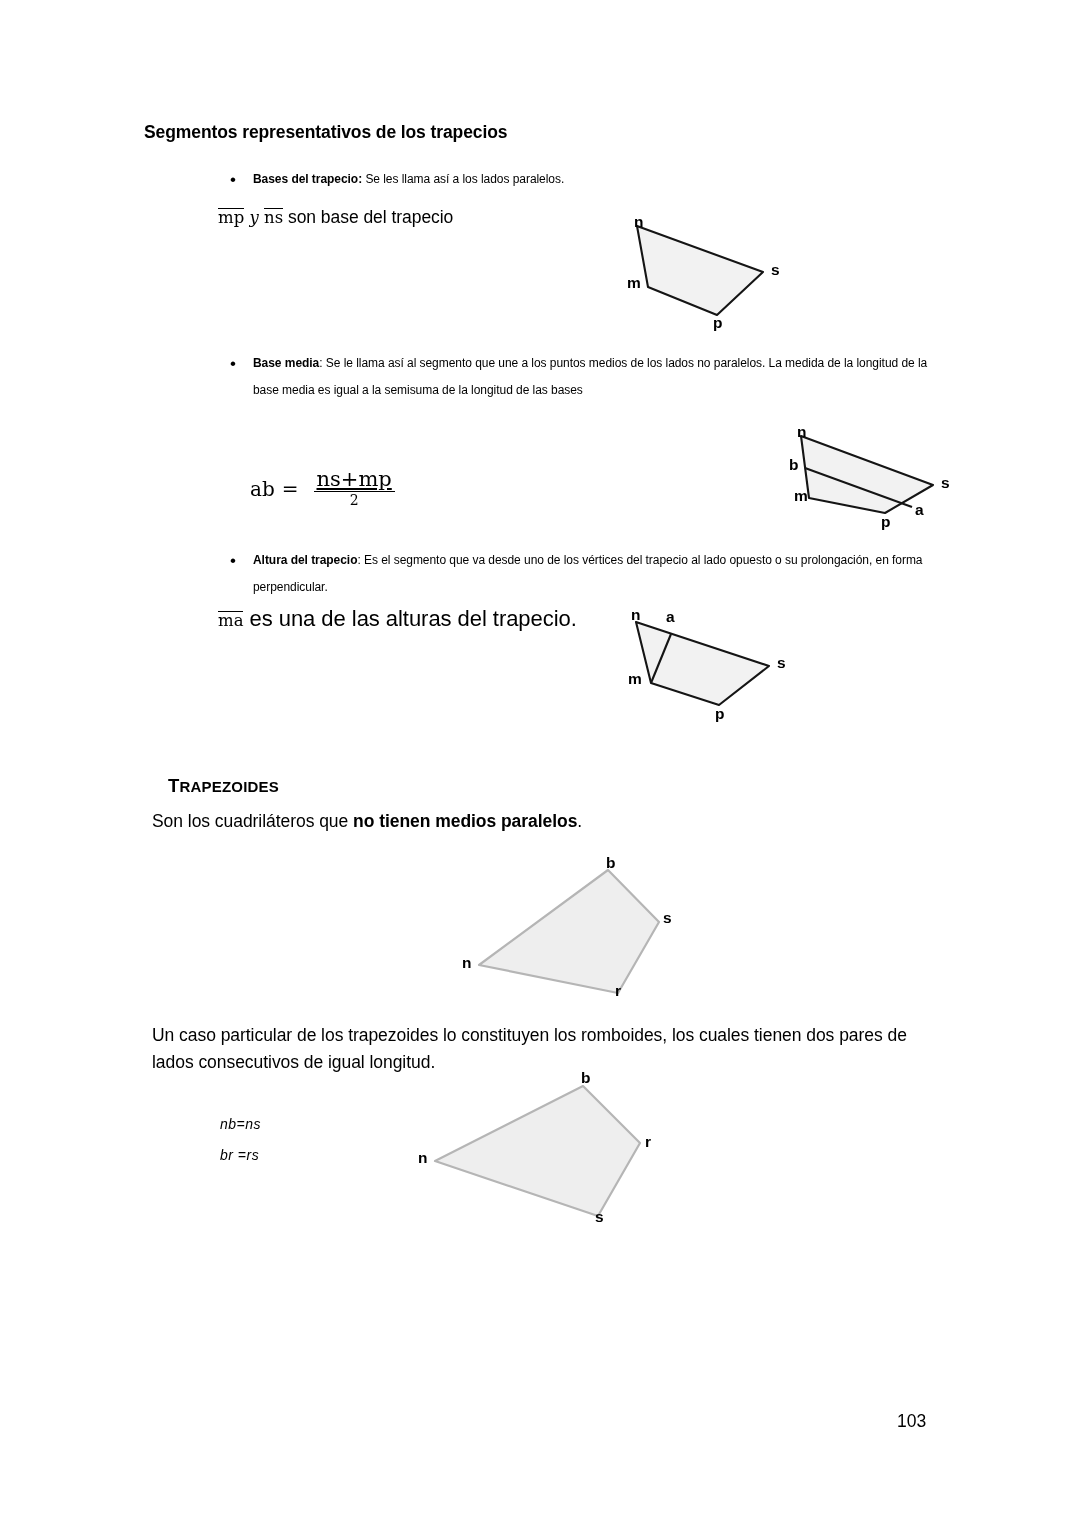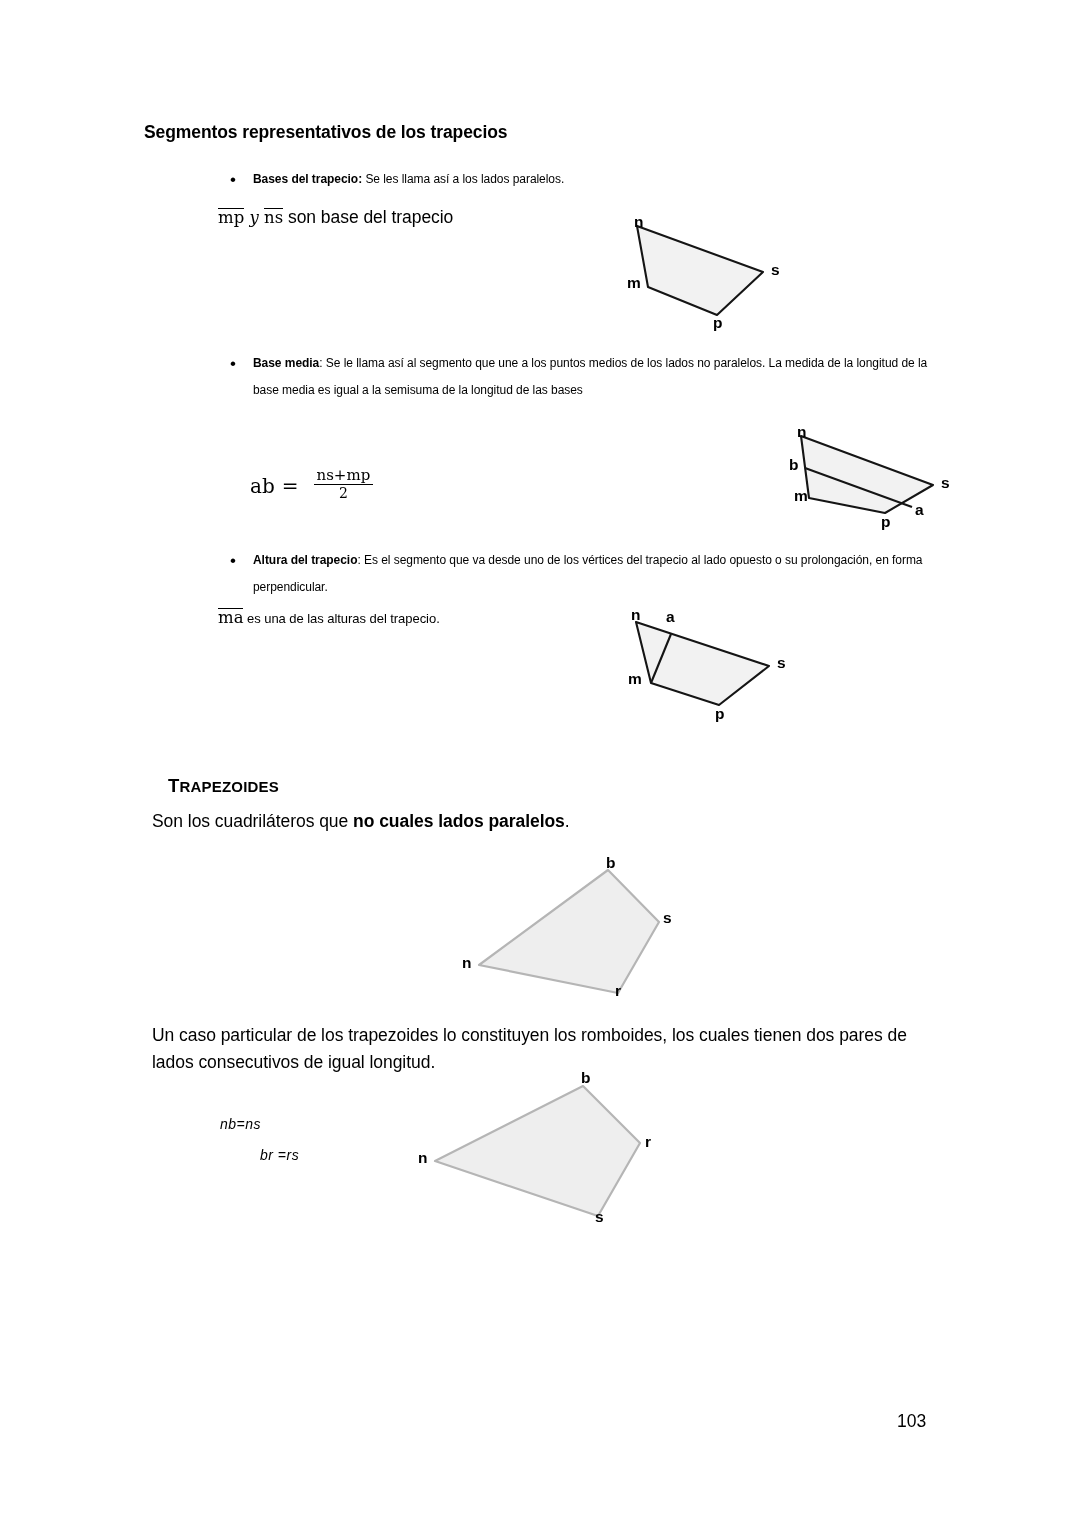--- a/index.html
+++ b/index.html
@@ -85,23 +85,24 @@
   }
   .frac {
     display: inline-flex;
     flex-direction: column;
     align-items: center;
     margin-left: 8px;
     position: relative;
     top: -1px;
   }
   .frac .num {
-    font-size: 15px;
+    font-size: 21px;
     line-height: 1.15;
     padding: 0 3px;
+    text-decoration: underline;
   }
   .frac .den {
     font-size: 14px;
     line-height: 1.25;
     border-top: 1.5px solid #000;
     width: 100%;
     text-align: center;
   }
 
   
@@ -191,57 +192,57 @@
     <span class="vlabel" style="left:93px; top:90px;">p</span>
     <span class="vlabel" style="left:6px; top:64px;">m</span>
   </div>
 
   <div class="abs bullet-row" style="left:222px; top:547px; width:715px;">
     <span class="bullet-dot">•</span>
     <span class="bullet-text"><b>Altura del trapecio</b><span>: Es el segmento que va desde uno de los vértices del trapecio al lado opuesto o su prolongación, en forma perpendicular.</span></span>
   </div>
 
   <div class="abs" style="left:218px; top:605px; white-space:nowrap;">
-    <span class="ovl">ma</span><span class="para" style="font-size:13px;"> es una de las alturas del trapecio.</span>
+    <span class="ovl">ma</span><span class="para" style="font-size:22px;"> es una de las alturas del trapecio.</span>
   </div>
 
   <div class="fig" style="left:620px; top:606px; width:170px; height:112px;">
     <svg width="170" height="112" viewBox="0 0 170 112">
       <polygon points="16,16 149,60 99,99 31,77" fill="#f2f2f2" stroke="#151515" stroke-width="2.1" stroke-linejoin="round"></polygon>
       <line x1="51" y1="28" x2="31" y2="77" stroke="#151515" stroke-width="2.1"></line>
     </svg>
     <span class="vlabel" style="left:11px; top:1px;">n</span>
     <span class="vlabel" style="left:46px; top:3px;">a</span>
     <span class="vlabel" style="left:157px; top:49px;">s</span>
     <span class="vlabel" style="left:95px; top:100px;">p</span>
     <span class="vlabel" style="left:8px; top:65px;">m</span>
   </div>
 
   <div class="abs smallcaps" style="left:168px; top:775px;">
     <span class="first">T</span><span>RAPEZOIDES</span>
   </div>
 
   <div class="abs para" style="left:152px; top:808px; white-space:nowrap;">
-    <span>Son los cuadriláteros que </span><b>no cuales lados paralelos</b><span>.</span>
+    <span>Son los cuadriláteros que </span><b>no tienen medios paralelos</b><span>.</span>
   </div>
 
   <div class="fig" style="left:460px; top:855px; width:215px; height:150px;">
     <svg width="215" height="150" viewBox="0 0 215 150">
       <polygon points="148,15 199,67 158,138 19,110" fill="#eeeeee" stroke="#b5b5b5" stroke-width="2.2" stroke-linejoin="round"></polygon>
     </svg>
     <span class="vlabel" style="left:146px; top:0px;">b</span>
     <span class="vlabel" style="left:203px; top:55px;">s</span>
     <span class="vlabel" style="left:155px; top:128px;">r</span>
     <span class="vlabel" style="left:2px; top:100px;">n</span>
   </div>
 
   <div class="abs para" style="left:152px; top:1022px; width:790px;">Un caso particular de los trapezoides lo constituyen los romboides, los cuales tienen dos pares de lados consecutivos de igual longitud.</div>
 
   <div class="abs eqn" style="left:220px; top:1116px;">nb=ns</div>
-  <div class="abs eqn" style="left:220px; top:1147px;margin-left:40px;">br =rs</div>
+  <div class="abs eqn" style="left:220px; top:1147px;">br =rs</div>
 
   <div class="fig" style="left:418px; top:1070px; width:240px; height:160px;">
     <svg width="240" height="160" viewBox="0 0 240 160">
       <polygon points="165,16 222,73 180,146 17,91" fill="#eeeeee" stroke="#b5b5b5" stroke-width="2.2" stroke-linejoin="round"></polygon>
     </svg>
     <span class="vlabel" style="left:163px; top:0px;">b</span>
     <span class="vlabel" style="left:227px; top:64px;">r</span>
     <span class="vlabel" style="left:177px; top:139px;">s</span>
     <span class="vlabel" style="left:0px; top:80px;">n</span>
   </div>

